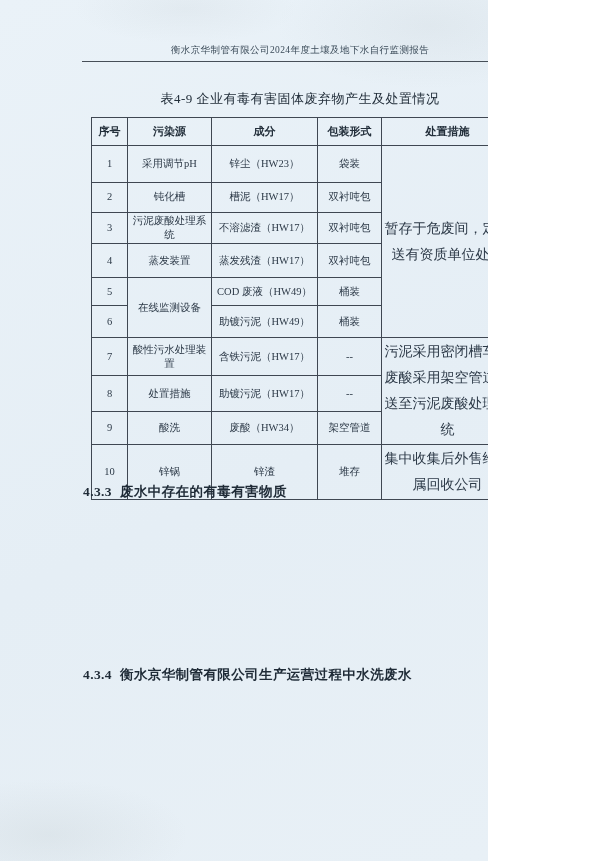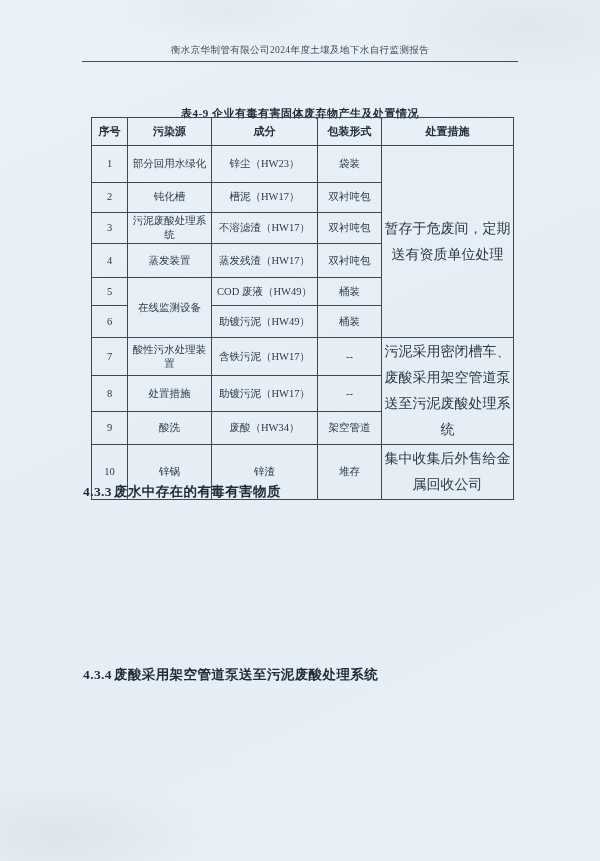--- a/index.html
+++ b/index.html
@@ -1,37 +1,37 @@
 <!DOCTYPE html>
 <html><head>
 <meta charset="utf-8">
 <style>
   html,body{margin:0;padding:0;}
   .page{
     position:relative;
-    width:600px;height:861px;
+    width:488px;height:861px;
     background:
       radial-gradient(220px 90px at 88% 3%, rgba(150,160,165,0.10), rgba(0,0,0,0) 70%),
       radial-gradient(200px 80px at 10% 97%, rgba(150,160,160,0.12), rgba(0,0,0,0) 70%),
       radial-gradient(160px 50px at 38% 1%, rgba(140,150,155,0.08), rgba(0,0,0,0) 70%),
       linear-gradient(155deg,#eaf2f8 0%,#e5eef5 55%,#e8f0f6 100%);
     font-family:"Liberation Serif","DejaVu Serif",serif;
     color:#2e3d4a;
     overflow:hidden;
   }
   .doc-header{
     position:absolute;left:82px;top:44px;width:436px;
     text-align:center;font-size:9.5px;letter-spacing:0.4px;
     color:#3a4a58;
     border-bottom:1.5px solid #474f58;
     padding-bottom:4px;
   }
   .table-title{
-    position:absolute;left:0;top:106px;width:600px;
-    text-align:center;font-weight:bold;font-size:11px;color:#222e3a;
+    position:absolute;left:0;top:90px;width:600px;
+    text-align:center;font-weight:normal;font-size:13px;color:#222e3a;
     letter-spacing:0.5px;
   }
   table.waste-table{
     position:absolute;left:91px;top:117px;
     width:422px;border-collapse:collapse;table-layout:fixed;
     font-size:10.5px;color:#2c3947;
   }
   table.waste-table td,table.waste-table th{
     border:1px solid #3f4752;
     text-align:center;vertical-align:middle;
@@ -44,21 +44,21 @@
   .col-no{width:36px;}
   .col-source{width:84px;}
   .col-comp{width:106px;}
   .col-pack{width:64px;}
   .col-disp{width:132px;}
   .section-heading{
     position:absolute;left:83px;width:440px;
     font-weight:bold;font-size:13.5px;color:#1f2b37;
     letter-spacing:0.4px;
   }
-  .section-heading .sec-num{margin-right:2px;}
+  .section-heading .sec-num{margin-right:8px;}
   .body-para{
     position:absolute;left:83px;width:433px;
     font-size:12.5px;line-height:22px;
     text-align:justify;text-indent:2em;
     color:#31414f;letter-spacing:0.3px;
   }
   .page-number{
     position:absolute;left:0;top:820px;width:600px;
     text-align:center;font-size:9px;color:#44525e;
   }
@@ -83,21 +83,21 @@
     <tbody>
         <tr style="height:28px">
       <th>序号</th>
       <th>污染源</th>
       <th>成分</th>
       <th>包装形式</th>
       <th>处置措施</th>
     </tr>
     <tr style="height:37px">
       <td>1</td>
-      <td>部分回用水绿化</td>
+      <td>采用调节pH</td>
       <td>锌尘（HW23）</td>
       <td>袋装</td>
       <td class="disposal" rowspan="6">暂存于危废间，定期送有资质单位处理</td>
     </tr>
     <tr style="height:30px">
       <td>2</td>
       <td>钝化槽</td>
       <td>槽泥（HW17）</td>
       <td>双衬吨包</td>
     </tr>
@@ -153,18 +153,18 @@
   </tbody>
     </table>
 
   <div class="section-heading" style="top:483px">
     <span class="sec-num">4.3.3</span><span>废水中存在的有毒有害物质</span>
   </div>
 
 
 
   <div class="section-heading" style="top:666px">
-    <span class="sec-num">4.3.4</span><span>废酸采用架空管道泵送至污泥废酸处理系统</span>
+    <span class="sec-num">4.3.4</span><span>衡水京华制管有限公司生产运营过程中水洗废水</span>
   </div>
 
 
 
 </div>
 
 </body></html>

